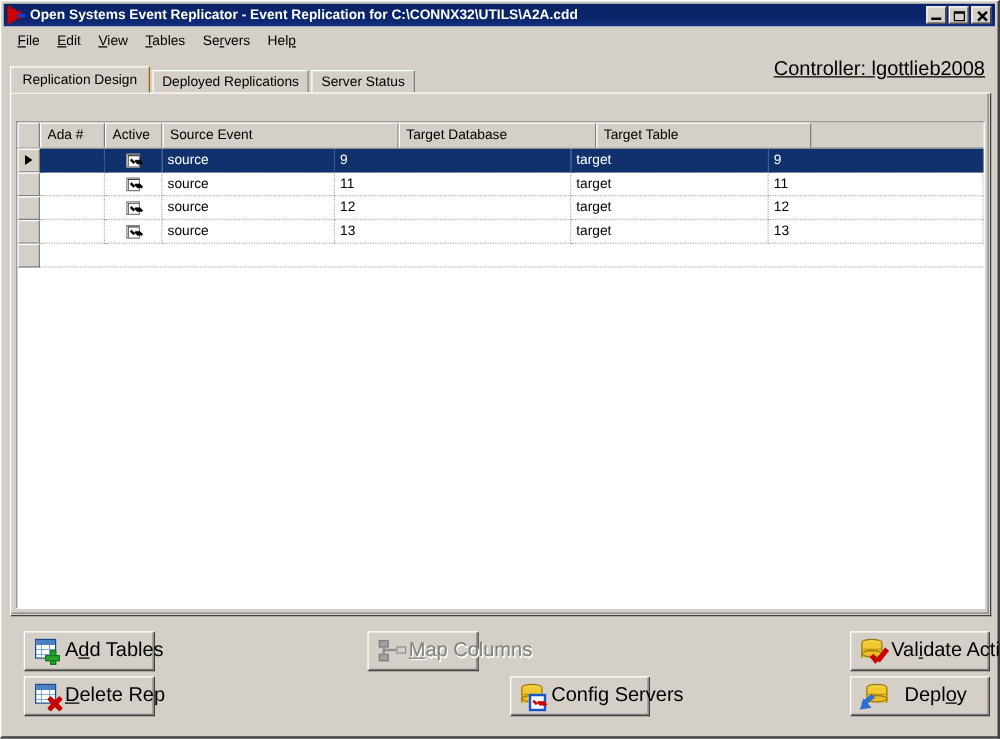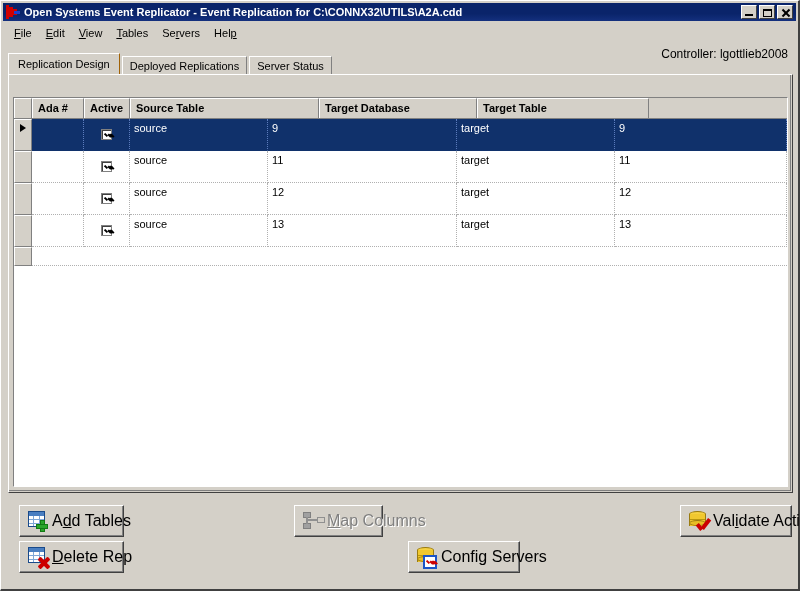--- a/index.html
+++ b/index.html
@@ -58,22 +58,23 @@
     position:absolute;left:2px;top:21px;right:2px;height:19px;
     background:#d4d0c8;display:flex;align-items:flex-end;padding-left:4px;
   }
   .menu-item{
     font-size:11px;color:#000;padding:2px 7px;white-space:nowrap;cursor:default;
   }
   .menu-item u{text-decoration:underline;}
 
   
   #controller{
-    position:absolute;right:10px;top:46px;font-size:12px;color:#000;
+    position:absolute;right:10px;top:46px;font-size:16px;color:#000;
     white-space:nowrap;
+    text-decoration:underline;
   }
 
   
   #tabstrip{
     position:absolute;left:7px;top:53px;height:20px;display:flex;align-items:flex-end;
   }
   .tab{
     height:18px;line-height:18px;padding:0 7px;font-size:11px;color:#000;
     background:#d4d0c8;
     border-top:1px solid #ffffff;border-left:1px solid #ffffff;
@@ -103,32 +104,31 @@
   #grid{
     position:absolute;left:4px;top:22px;width:775px;height:390px;
     background:#ffffff;
     border-top:1px solid #808080;border-left:1px solid #808080;
     border-right:1px solid #ffffff;border-bottom:1px solid #ffffff;
     box-sizing:border-box;overflow:hidden;
   }
   #grid-head{
     display:flex;height:20px;background:#d4d0c8;position:relative;
     border-bottom:1px solid #808080;
-    font-weight:bold;
   }
   .hcell{
     background:#d4d0c8;
     border-top:1px solid #ffffff;border-left:1px solid #ffffff;
     border-right:1px solid #808080;
     box-sizing:border-box;
     font-size:11px;color:#000;line-height:18px;padding-left:5px;
     white-space:nowrap;overflow:hidden;flex:0 0 auto;
   }
   #grid-body{position:absolute;left:0;top:21px;right:0;bottom:0;background:#fff;}
-  .row{display:flex;height:32px;box-sizing:border-box;position:relative;}
+  .row{display:flex;height:19px;box-sizing:border-box;position:relative;}
   .row .cell{
     box-sizing:border-box;font-size:11px;line-height:18px;
     padding-left:4px;white-space:nowrap;overflow:hidden;flex:0 0 auto;
     border-right:1px dotted #b0b0b0;border-bottom:1px dotted #b0b0b0;
     color:#000;background:transparent;
   }
   .row.selected .cell{background:#10316b;color:#ffffff;border-right-color:#5d7dbe;border-bottom-color:#10316b;}
   .rowhdr{
     width:18px;flex:0 0 18px;background:#d4d0c8;
     border-top:1px solid #ffffff;border-left:1px solid #ffffff;
@@ -266,21 +266,21 @@
   </div>
 
   <div id="panel">
     <div id="panel-inner">
 
       <div id="grid">
         <div id="grid-head">
           <div class="hcell" style="width:18px;flex-basis:18px;padding-left:0;"></div>
           <div class="hcell" style="width:52px;flex-basis:52px;">Ada #</div>
           <div class="hcell" style="width:46px;flex-basis:46px;">Active</div>
-          <div class="hcell" style="width:189px;flex-basis:189px;">Source Table</div>
+          <div class="hcell" style="width:189px;flex-basis:189px;">Source Event</div>
           <div class="hcell" style="width:158px;flex-basis:158px;">Target Database</div>
           <div class="hcell" style="width:172px;flex-basis:172px;">Target Table</div>
         </div>
 
         <div id="grid-body">
 
           <div class="row selected">
             <div class="rowhdr">
                 <span class="caret"></span>
               </div>
@@ -410,15 +410,32 @@
             </span>
           <span class="i-check">
               <i></i>
               <i></i>
             </span>
         </span>
         <span class="lbl">Val<u>i</u>date Active</span>
       </div>
     </div>
 
+    <div class="btn" style="left:672px;top:43px;width:112px;height:32px;">
+      <div class="inner">
+        <span class="ico">
+          <span class="i-db" style="left:6px;">
+              <span class="top"></span>
+              <span class="mid"></span>
+              <span class="ln"></span>
+              <span class="bot"></span>
+            </span>
+          <span class="i-arrow">
+              <span class="sh"></span>
+              <span class="hd"></span>
+            </span>
+        </span>
+        <span class="lbl">Depl<u>o</u>y</span>
+      </div>
+    </div>
 
   </div>
 </div>
 
 </body></html>

